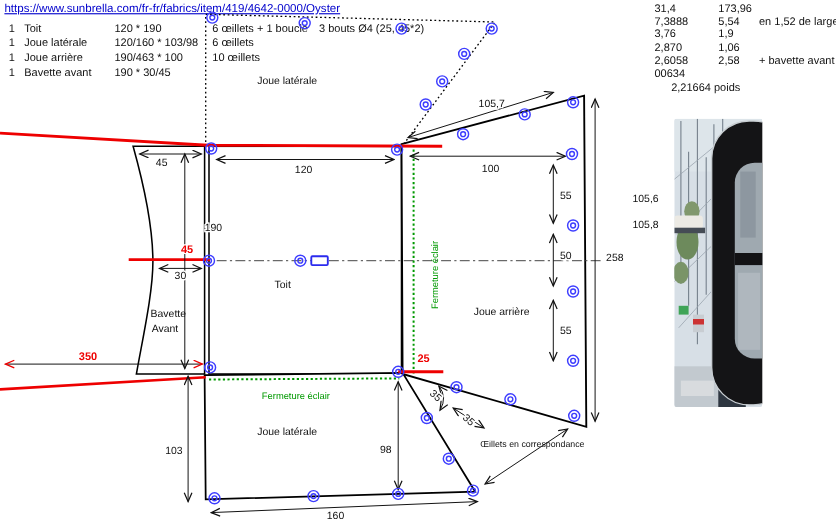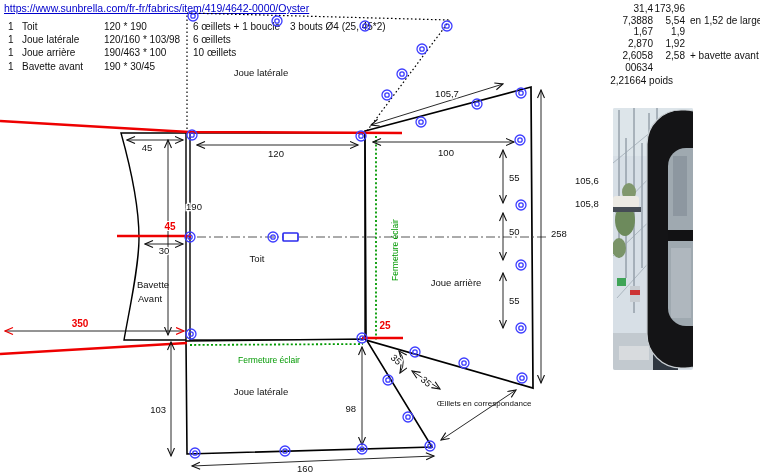--- a/index.html
+++ b/index.html
@@ -11,21 +11,21 @@
   .abs{position:absolute;}
   a.fabric-link{
     left:4px;top:2px;font-size:10.5px;color:#0000cc;white-space:nowrap;
   }
   .parts{left:8px;top:20px;display:grid;grid-template-columns:14px 82px auto;
     font-size:10px;line-height:13.2px;white-space:nowrap;}
   .hw{left:193px;top:20px;font-size:10px;line-height:13.2px;white-space:nowrap;}
   .cord{left:290px;top:21px;font-size:10px;white-space:nowrap;}
   .calc{left:595px;top:3px;display:grid;grid-template-columns:58px 32px auto;
     font-size:10px;line-height:11.7px;white-space:nowrap;}
-  .calc .a,.calc .b{text-align:right;}
+  .calc .a,.calc .b{text-align:left;}
   .calc .c{padding-left:5px;}
   .weight{left:595px;top:75px;width:78px;text-align:right;font-size:10px;white-space:nowrap;}
   svg.diagram{left:0;top:0;}
   svg text{font-family:"Liberation Sans","DejaVu Sans",sans-serif;}
   .plab{font-size:9.5px;fill:#111;}
   .dlab{font-size:9.5px;fill:#111;paint-order:stroke;stroke:#ffffff;stroke-width:2.5px;}
   .rlab{font-size:10px;fill:#ee0000;paint-order:stroke;stroke:#ffffff;stroke-width:2px;font-weight:bold;}
   .glab{font-size:8.5px;fill:#009900;}
   .dim{stroke:#111;stroke-width:0.9;fill:none;}
 </style>
@@ -57,25 +57,25 @@
 
 <div class="abs cord">3 bouts Ø4 (25, 45*2)</div>
 
 <div class="abs calc">
   <span class="a">31,4</span>
     <span class="b">173,96</span>
     <span class="c"></span>
   <span class="a">7,3888</span>
     <span class="b">5,54</span>
     <span class="c">en 1,52 de large</span>
-  <span class="a">1,67</span>
+  <span class="a">3,76</span>
     <span class="b">1,9</span>
     <span class="c"></span>
   <span class="a">2,870</span>
-    <span class="b">1,92</span>
+    <span class="b">1,06</span>
     <span class="c"></span>
   <span class="a">2,6058</span>
     <span class="b">2,58</span>
     <span class="c">+ bavette avant</span>
   <span class="a">00634</span>
     <span class="b"></span>
     <span class="c"></span>
 </div>
 
 <div class="abs weight">2,21664 poids</div>

